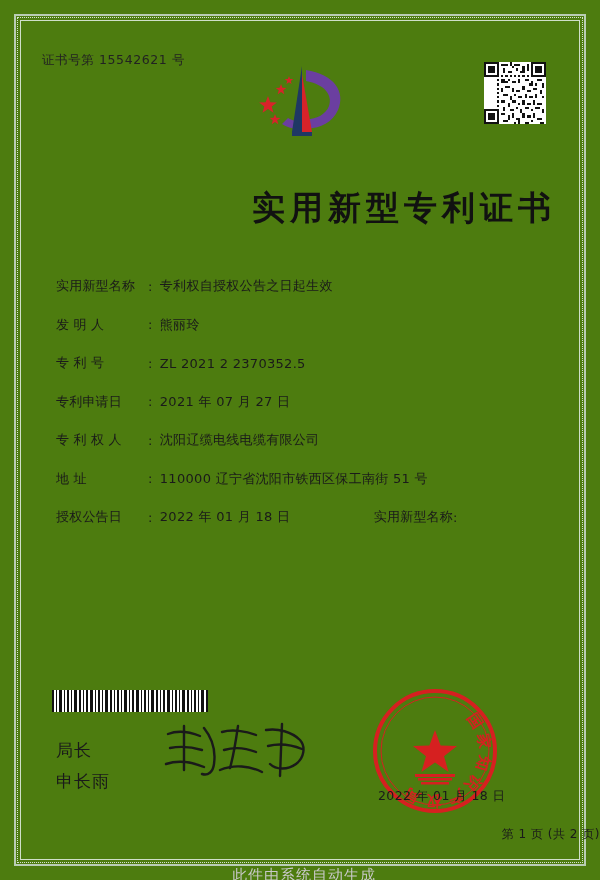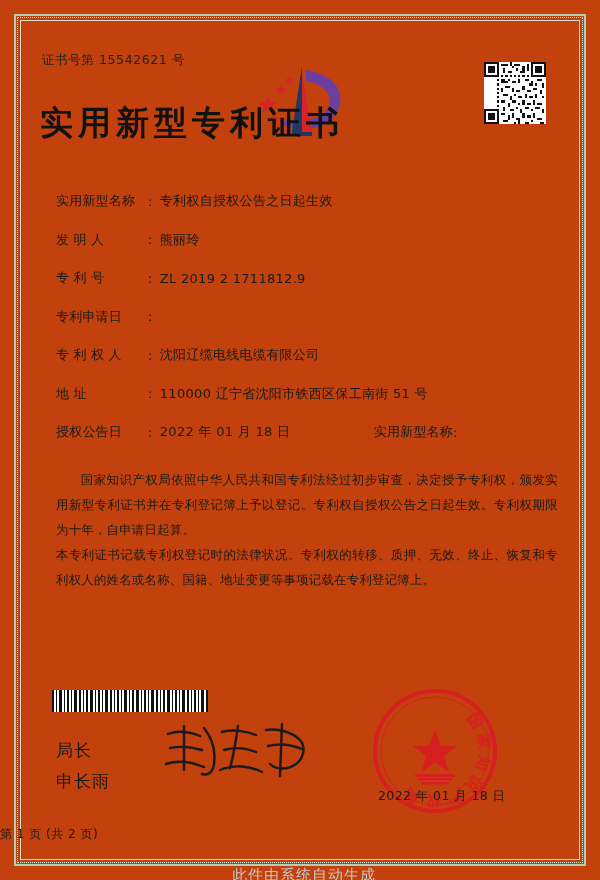--- a/index.html
+++ b/index.html
@@ -12,21 +12,21 @@
     height: 880px;
     font-family: "DejaVu Sans", "Liberation Sans", sans-serif;
     color: #1a1a1a;
     overflow: hidden;
   }
 
   .page {
     position: relative;
     width: 600px;
     height: 880px;
-    background: #c2410c;
+    background: #4d7c0f;
     box-sizing: border-box;
   }
 
   
   .frame-outer {
     position: absolute;
     left: 14px;
     top: 14px;
     right: 14px;
     bottom: 14px;
@@ -86,27 +86,27 @@
   .emblem {
     position: absolute;
     left: 248px;
     top: 62px;
     width: 108px;
     height: 86px;
   }
 
   
   .title {
-    text-align: left;
+    text-align: right;
     font-family: "DejaVu Sans", "Liberation Sans", sans-serif;
     font-weight: bold;
     font-size: 33px;
     letter-spacing: 5px;
     color: #111;
-    margin: 32px 0 0 0;
+    margin: 117px 0 0 0;
     padding-right: 4px;
   }
 
   
   .fields {
     margin: 46px 0 0 16px;
   }
   .field-row {
     display: flex;
     align-items: center;
@@ -205,21 +205,21 @@
     color: #1a1a1a;
     letter-spacing: 0.4px;
   }
 
   
   .page-no {
     position: absolute;
     left: 0;
     right: 0;
     top: 826px;
-    text-align: left;
+    text-align: right;
     font-size: 12px;
     color: #1a1a1a;
     letter-spacing: 0.5px;
   }
   .bottom-faint {
     position: absolute;
     left: 8px;
     right: 0;
     top: 866px;
     text-align: center;
@@ -382,26 +382,27 @@
 
       <div class="field-row">
         <span class="field-label">发 明 人</span>
         <span class="field-sep">:</span>
         <span class="field-value">熊丽玲</span>
       </div>
 
       <div class="field-row">
         <span class="field-label">专 利 号</span>
         <span class="field-sep">:</span>
-        <span class="field-value">ZL 2019 2 1711812.9</span>
+        <span class="field-value">ZL 2021 2 2370352.5</span>
       </div>
 
       <div class="field-row">
         <span class="field-label">专利申请日</span>
         <span class="field-sep">:</span>
+        <span class="field-value">2021 年 07 月 27 日</span>
       </div>
 
       <div class="field-row">
         <span class="field-label">专 利 权 人</span>
         <span class="field-sep">:</span>
         <span class="field-value">沈阳辽缆电线电缆有限公司</span>
       </div>
 
       <div class="field-row">
         <span class="field-label">地 址</span>
@@ -412,24 +413,20 @@
       <div class="field-row dual">
         <span class="field-label">授权公告日</span>
         <span class="field-sep">:</span>
         <span class="field-value">2022 年 01 月 18 日</span>
         <span class="field-label2">实用新型名称</span>
         <span class="field-sep">:</span>
       </div>
 
     </div>
 
-    <div class="body-text">
-      <p class="indent">国家知识产权局依照中华人民共和国专利法经过初步审查，决定授予专利权，颁发实用新型专利证书并在专利登记簿上予以登记。专利权自授权公告之日起生效。专利权期限为十年，自申请日起算。</p>
-      <p>本专利证书记载专利权登记时的法律状况。专利权的转移、质押、无效、终止、恢复和专利权人的姓名或名称、国籍、地址变更等事项记载在专利登记簿上。</p>
-    </div>
 
   </div>
 
   <div class="barcode">
     <svg width="156" height="22" viewBox="0 0 156 22" shape-rendering="crispEdges" aria-hidden="true">
       <rect width="156" height="22" fill="#ffffff"></rect>
       <g fill="#111111">
         <rect x="0" y="0" width="2" height="22"></rect>
           <rect x="4" y="0" width="1" height="22"></rect>
         <rect x="7" y="0" width="3" height="22"></rect>

